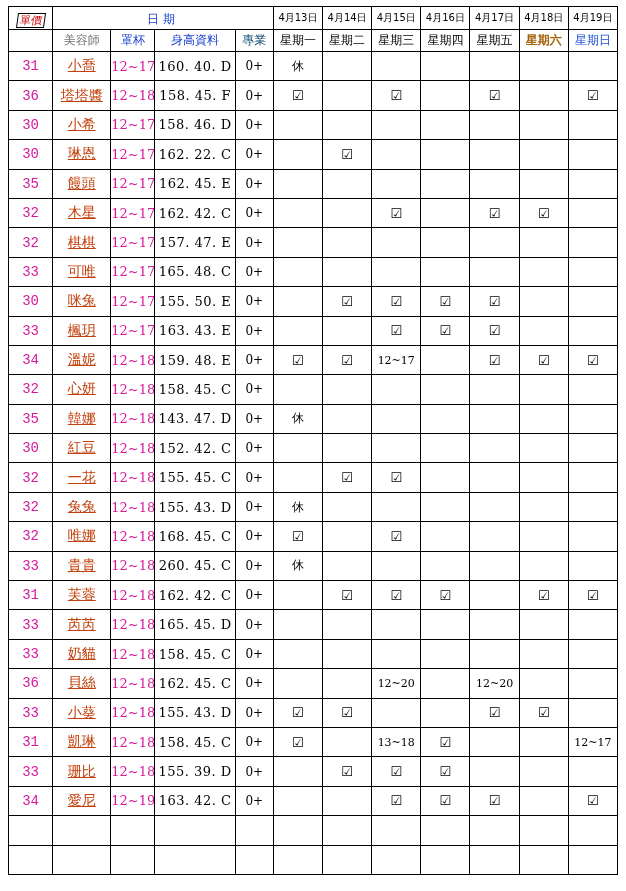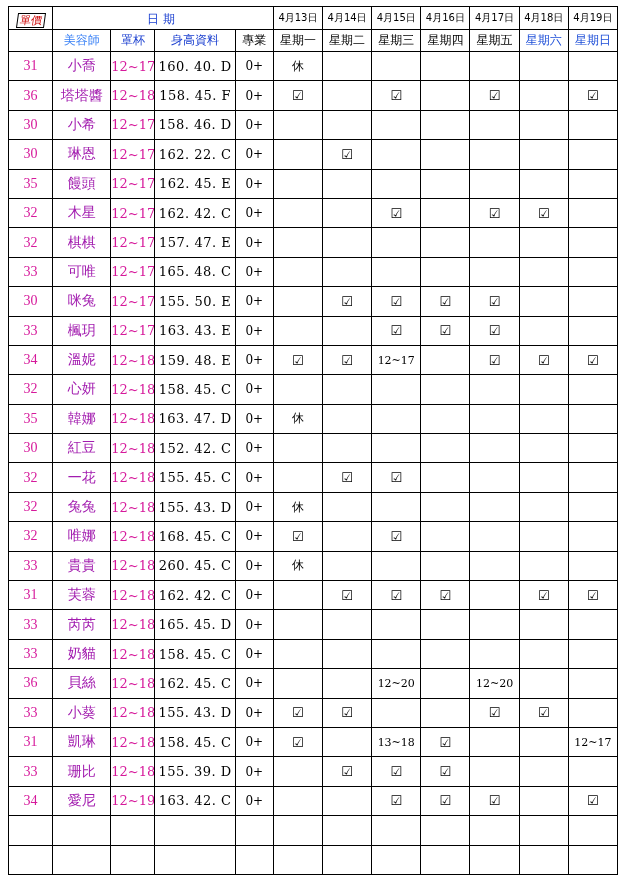--- a/index.html
+++ b/index.html
@@ -53,39 +53,40 @@
     color:#1a3fd0;
     font-size:12px;
     letter-spacing:4px;
   }
   .dcol{
     font-size:10px;
     color:#000;
   }
   
   tr.hdr2 td{height:21px;font-size:12px;}
-  .h-name{color:#3b82f6;}
+  .h-name{color:#737373;}
   .h-cup{color:#1a3fd0;}
   .h-body{color:#1a3fd0;}
-  .h-spec{color:#000000;}
+  .h-spec{color:#0c4a6e;}
   .wd{font-size:11px;color:#000;}
-  .wd.sat{color:#1d4ed8;}
+  .wd.sat{color:#a16207;font-weight:bold;}
   .wd.sun{color:#1d4ed8;}
 
   
   tbody tr td{height:28.4px;}
   .price{
     color:#d6199b;
     font-size:14px;
-    font-family:Liberation Serif, serif;
+    font-family:Liberation Mono, monospace;
   }
   .name{
-    color:#a21caf;
+    color:#c2410c;
     font-size:14px;
     font-family:"DejaVu Serif","Liberation Serif",serif;
+    text-decoration:underline;
   }
   .cup{
     color:#d6199b;
     font-size:13px;
     font-family:"DejaVu Serif","Liberation Serif",serif;
   }
   .body{
     color:#000;
     font-size:13px;
     font-family:"DejaVu Serif","Liberation Serif",serif;
@@ -329,21 +330,21 @@
           <td class="cell"></td>
           <td class="cell"></td>
           <td class="cell"></td>
           <td class="cell"></td>
           <td class="cell"></td>
         </tr>
         <tr>
           <td class="price">35</td>
           <td class="name">韓娜</td>
           <td class="cup">12~18</td>
-          <td class="body">163. 47. D</td>
+          <td class="body">143. 47. D</td>
           <td class="spec">0+</td>
           <td class="rest">休</td>
           <td class="cell"></td>
           <td class="cell"></td>
           <td class="cell"></td>
           <td class="cell"></td>
           <td class="cell"></td>
           <td class="cell"></td>
         </tr>
         <tr>

